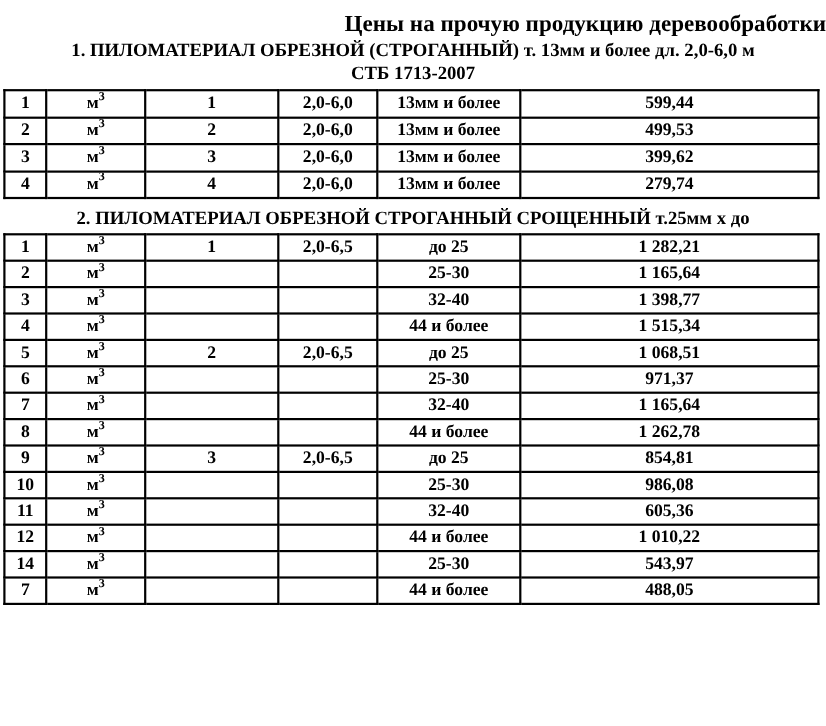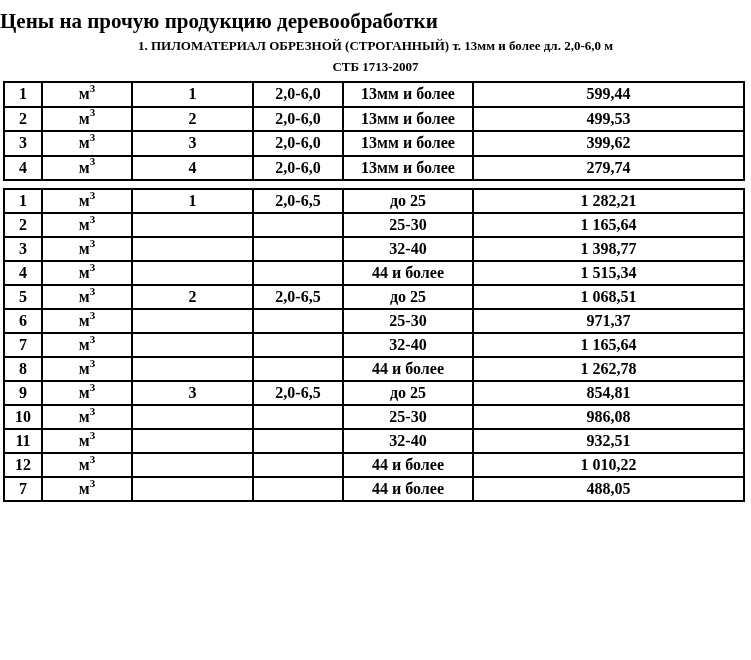--- a/index.html
+++ b/index.html
@@ -14,29 +14,29 @@
   }
   .page {
     position: relative;
     width: 751px;
     height: 660px;
     background: #ffffff;
   }
   .doc-title {
     margin: 0;
     padding-top: 9px;
-    text-align: left;
+    text-align: right;
     font-size: 21px;
     font-weight: bold;
     line-height: 24px;
   }
   .section-heading {
     margin: 0;
     text-align: center;
-    font-size: 13px;
+    font-size: 17px;
     font-weight: bold;
     line-height: 21px;
   }
   .section-heading.first {
     margin-top: 2px;
     margin-bottom: 4px;
   }
   .section-heading.second {
     margin-top: 7px;
     margin-bottom: 3px;
@@ -126,20 +126,21 @@
           <td><span>м</span><sup>3</sup></td>
           <td>4</td>
           <td>2,0-6,0</td>
           <td>13мм и более</td>
           <td>279,74</td>
         </tr>
       </tbody>
   </table>
 
   <div class="section-heading second">
+    <div>2. ПИЛОМАТЕРИАЛ ОБРЕЗНОЙ СТРОГАННЫЙ СРОЩЕННЫЙ т.25мм х до</div>
   </div>
 
   <table class="price-table t2">
     <colgroup>
       <col class="col-num">
         <col class="col-unit">
         <col class="col-sort">
       <col class="col-len">
         <col class="col-thick">
         <col class="col-price">
@@ -224,29 +225,37 @@
           <td></td>
           <td>25-30</td>
           <td>986,08</td>
         </tr>
         <tr>
           <td>11</td>
           <td><span>м</span><sup>3</sup></td>
           <td></td>
           <td></td>
           <td>32-40</td>
-          <td>932,51</td>
+          <td>605,36</td>
         </tr>
         <tr>
           <td>12</td>
           <td><span>м</span><sup>3</sup></td>
           <td></td>
           <td></td>
           <td>44 и более</td>
           <td>1 010,22</td>
+        </tr>
+        <tr>
+          <td>14</td>
+          <td><span>м</span><sup>3</sup></td>
+          <td></td>
+          <td></td>
+          <td>25-30</td>
+          <td>543,97</td>
         </tr>
         <tr>
           <td>7</td>
           <td><span>м</span><sup>3</sup></td>
           <td></td>
           <td></td>
           <td>44 и более</td>
           <td>488,05</td>
         </tr>
       </tbody>

